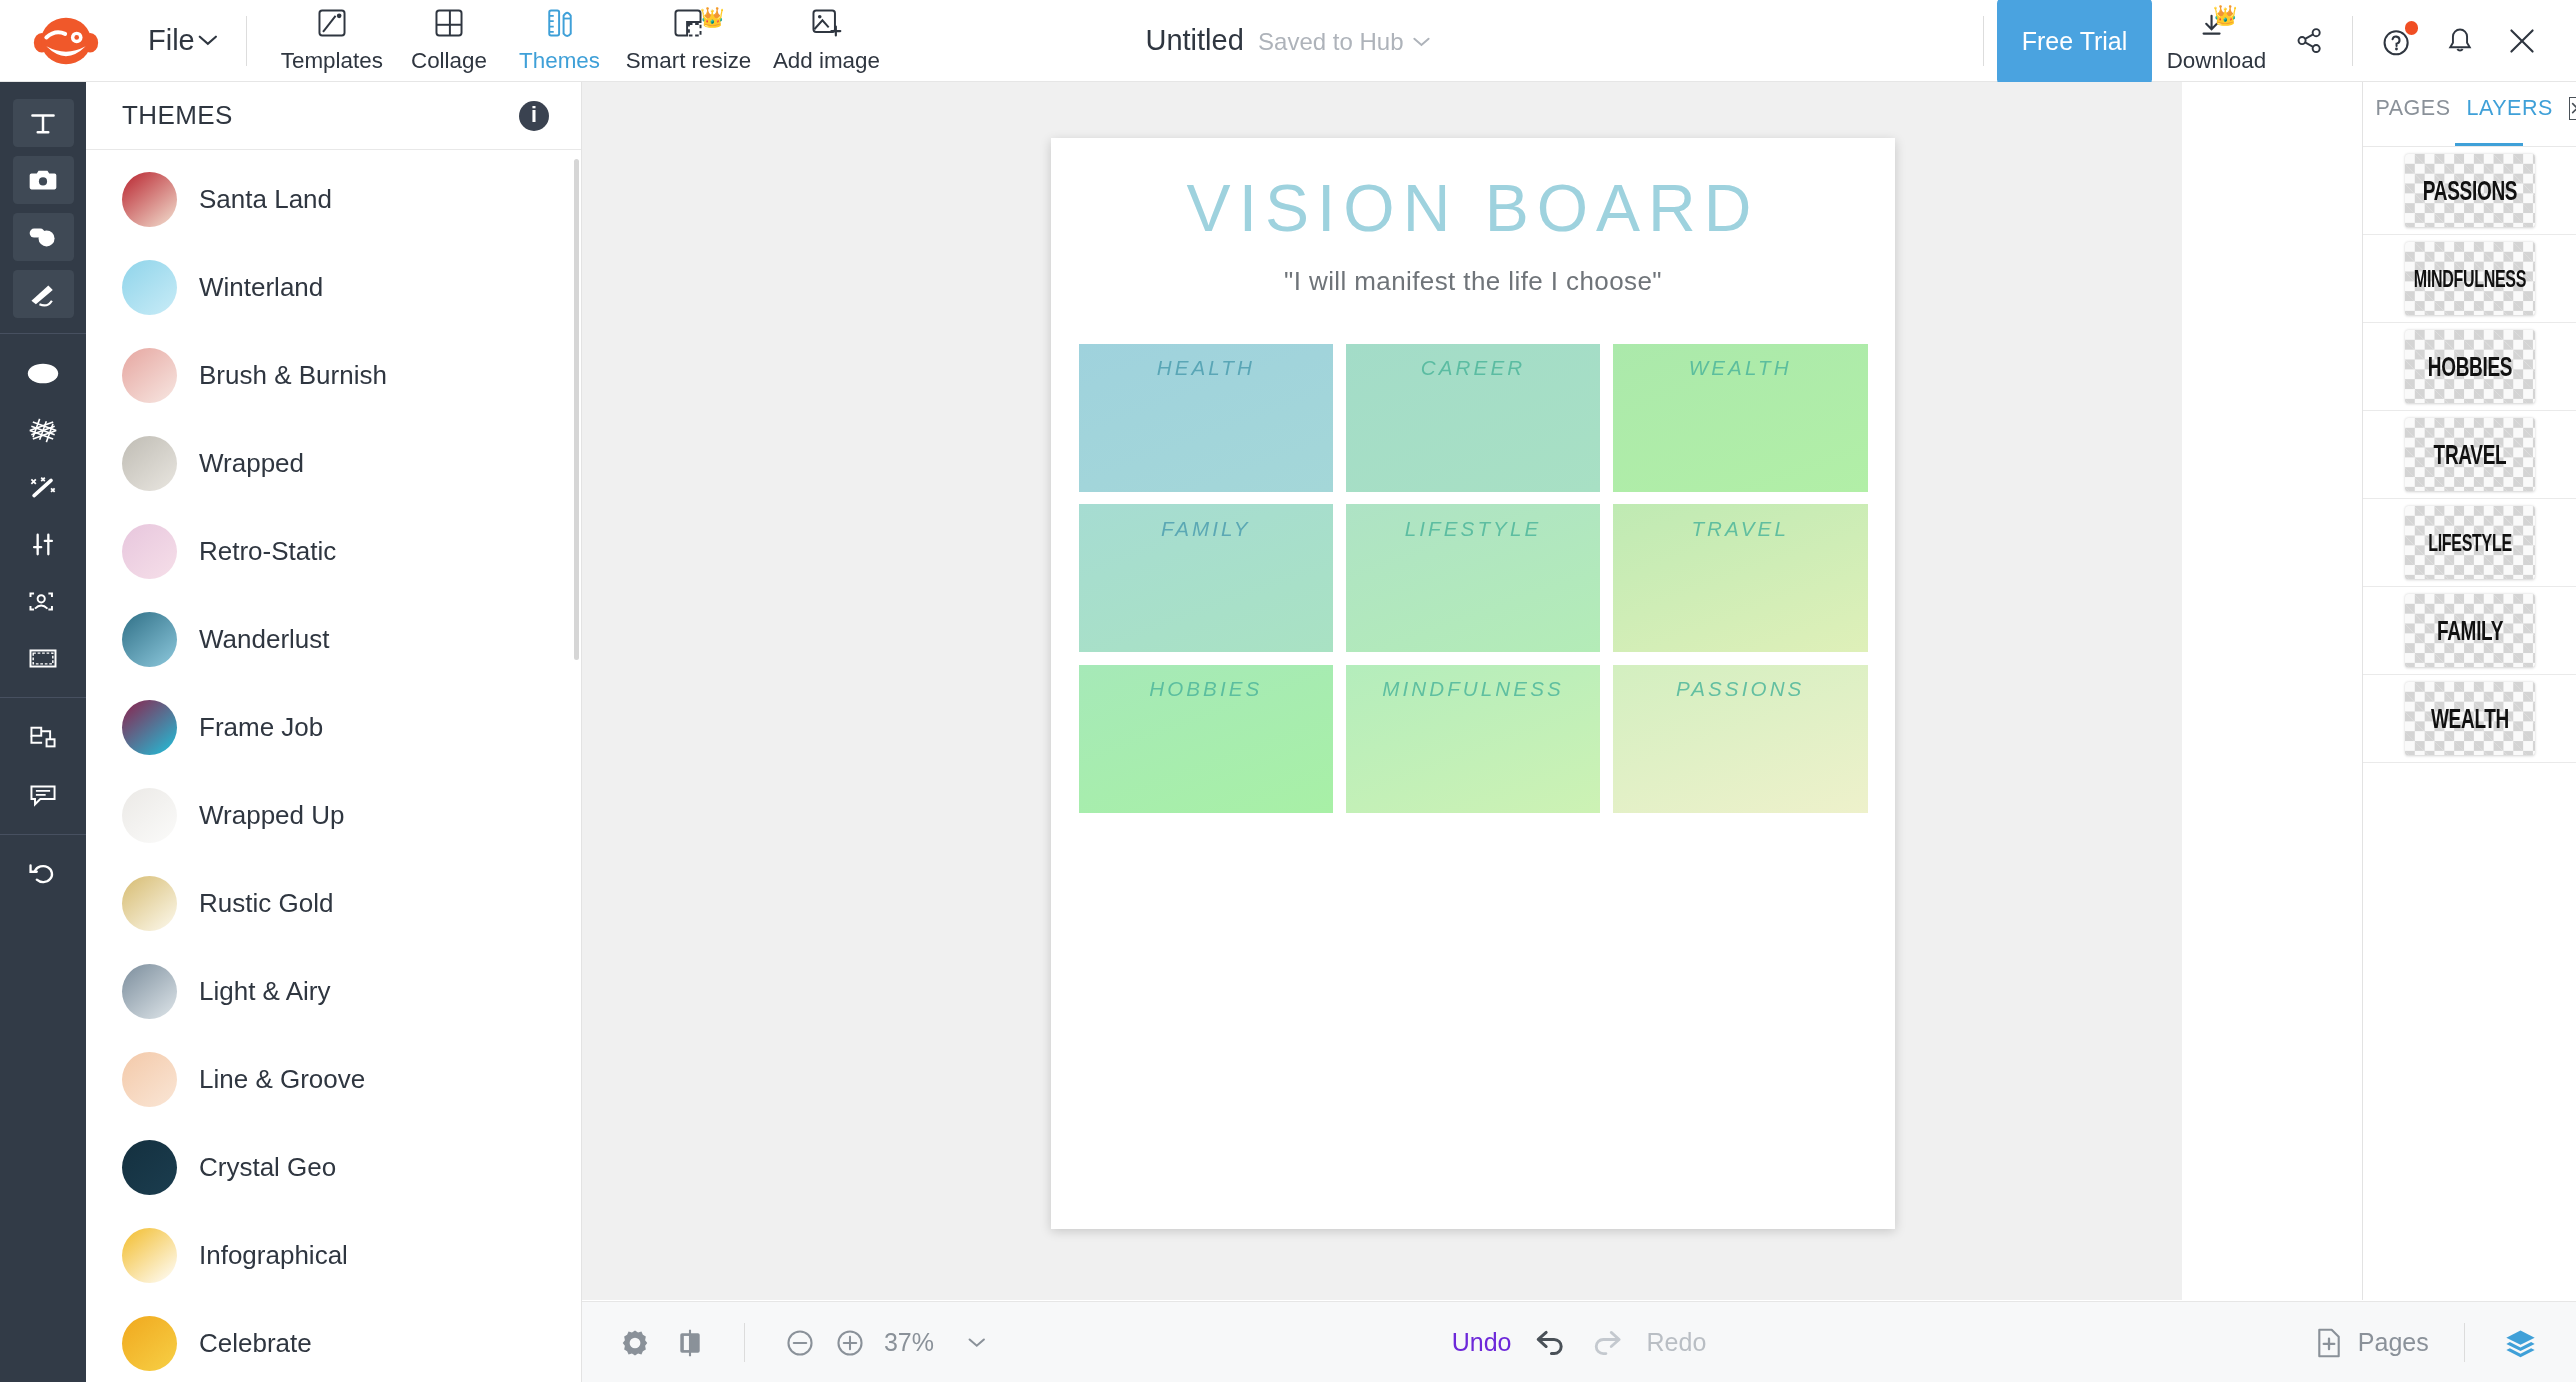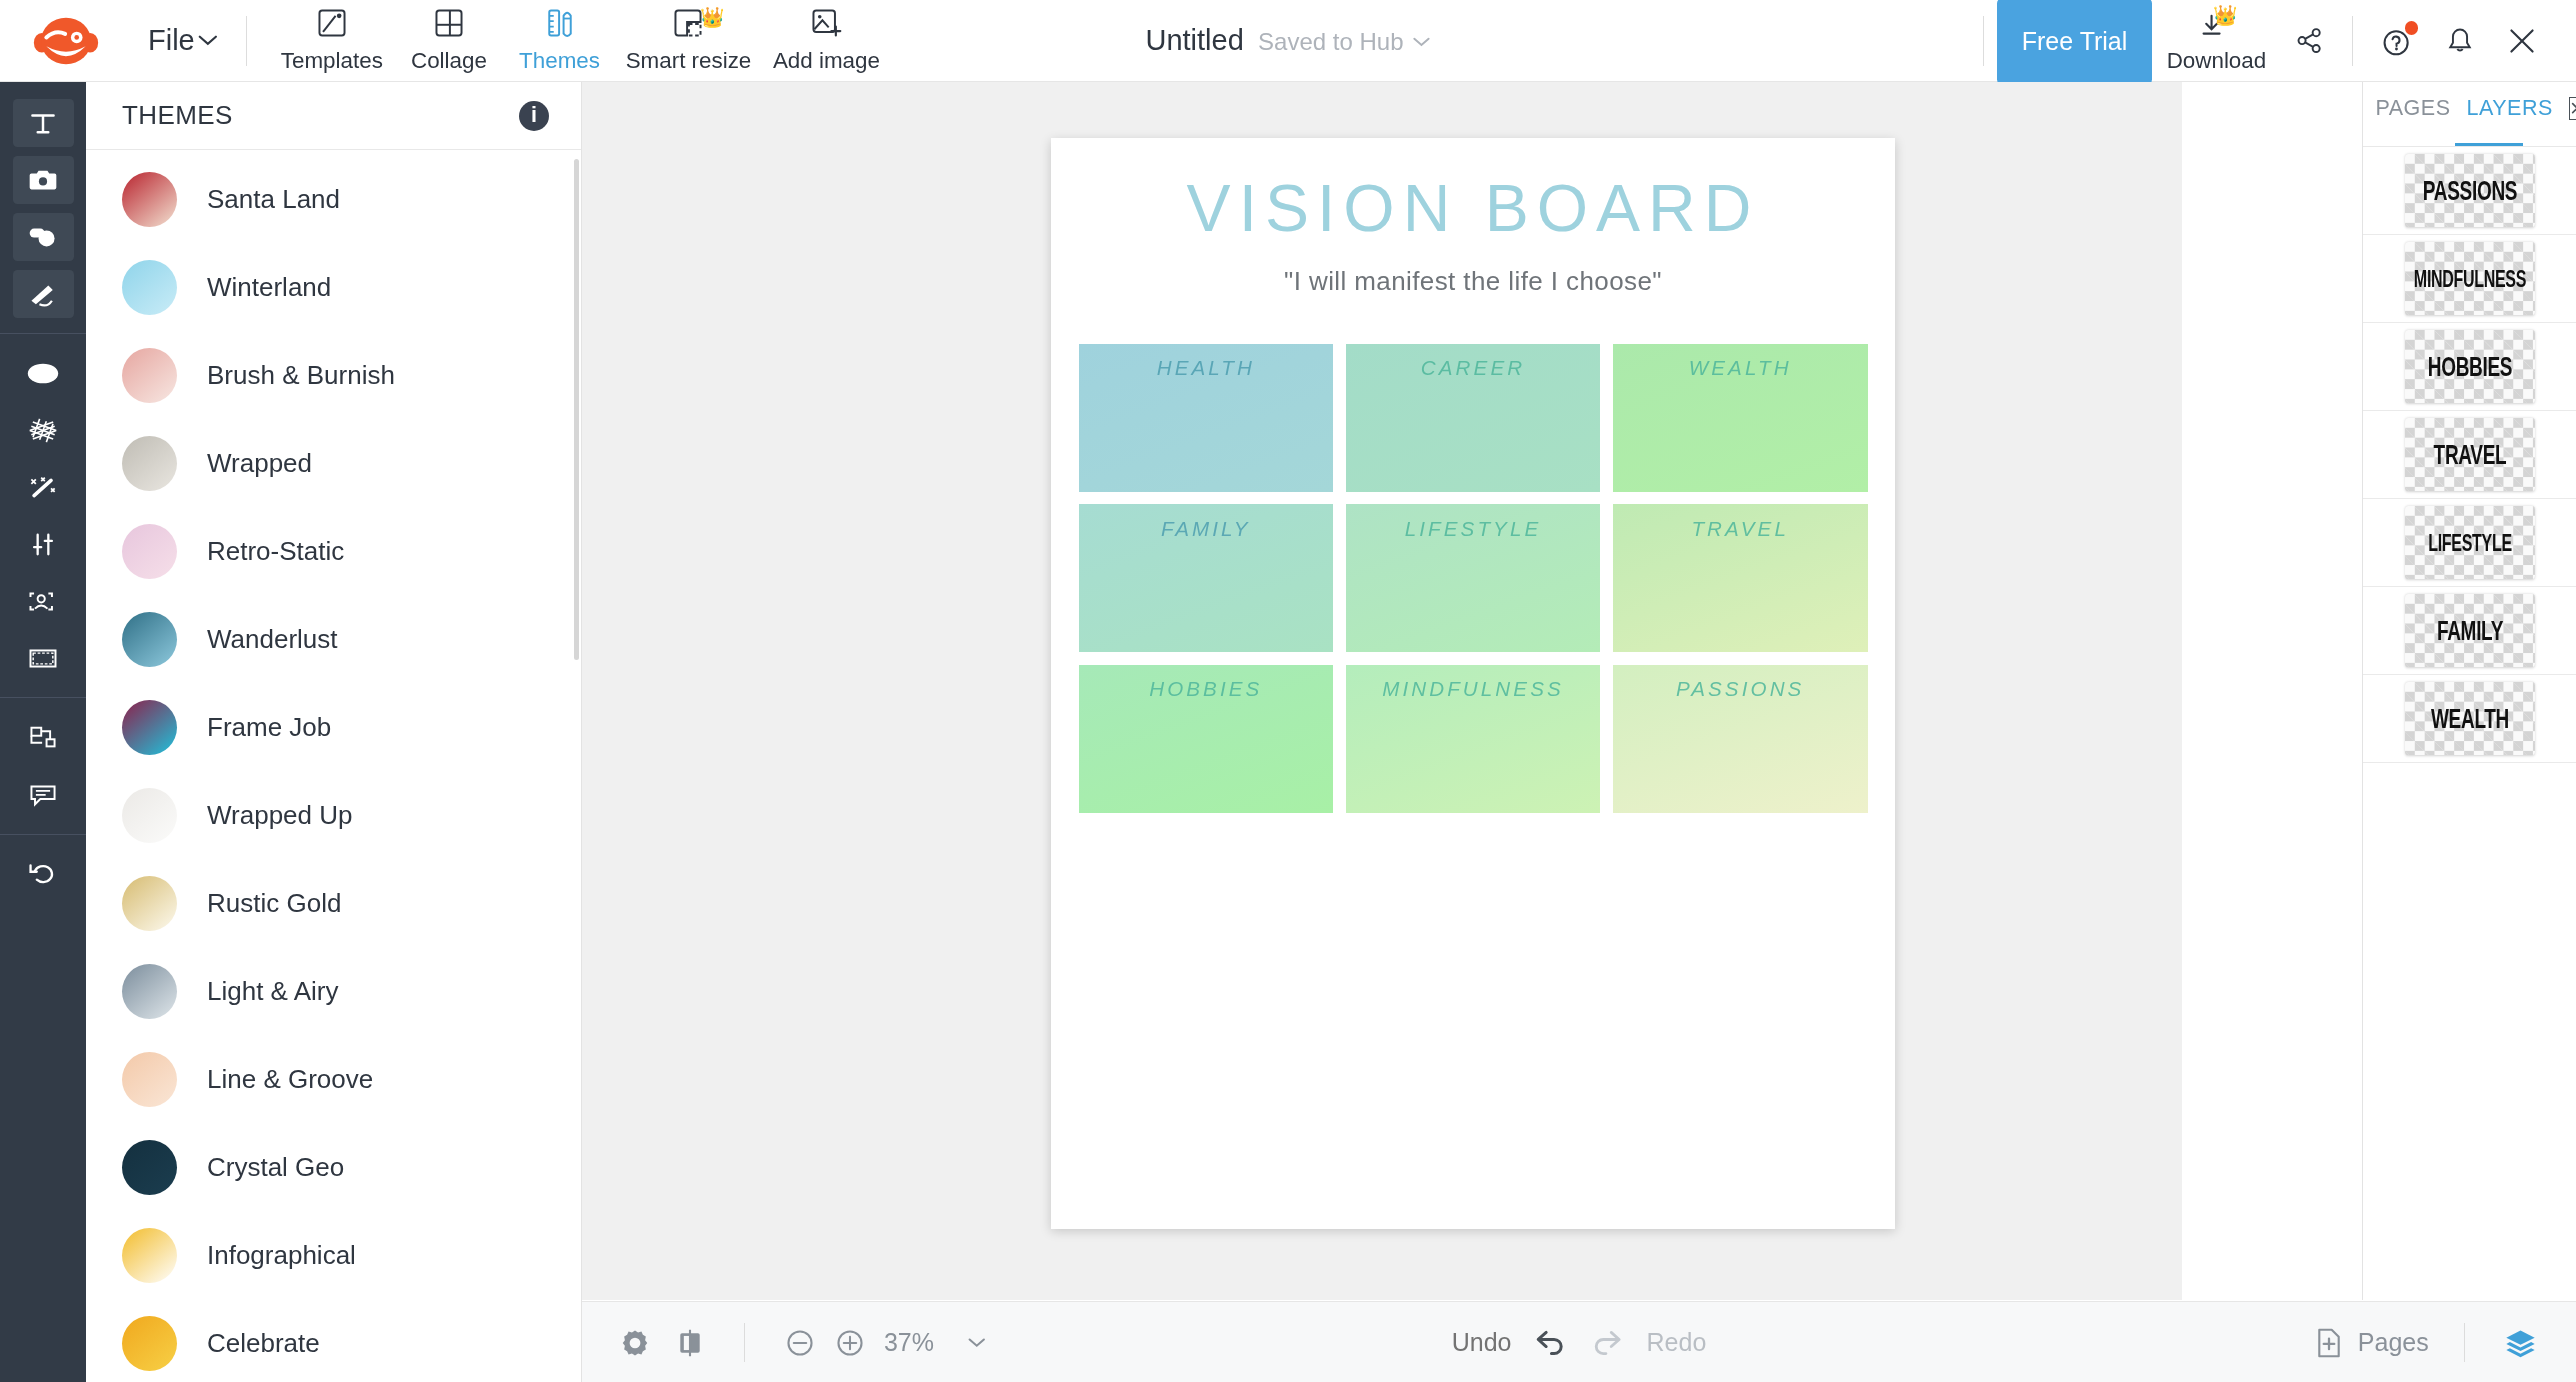--- a/index.html
+++ b/index.html
@@ -76,21 +76,21 @@
   .panel-head {
     height: 68px; display: flex; align-items: center; justify-content: space-between;
     padding: 0 32px 0 36px; border-bottom: 0.9px solid #e8e8e8;
   }
   .panel-head .ttl { font-size: 26px; letter-spacing: 0.4px; color: #2f3640; }
   .info-ic { width: 30px; height: 30px; border-radius: 50%; background: #3a4250; color: #fff;
              font-size: 21.5px; font-weight: bold; display:flex; align-items:center; justify-content:center; cursor:pointer; }
   .theme-list { padding-top: 5.4px; }
   .theme-row { height: 88px; display: flex; align-items: center; padding-left: 36px; cursor: pointer; }
   .swatch { width: 55px; height: 55px; border-radius: 50%; flex: 0 0 55px; overflow: hidden; position: relative; }
-  .theme-name { font-size: 26px; color: #2f3640; margin-left: 30px; }
+  .theme-name { font-size: 26px; color: #2f3640; margin-left: 22px; }
   .panel-scroll { position: absolute; right: 1.8px; top: 77px; width: 5.4px; height: 501px; background: #d6d6d6; border-radius: 2.7px; }
 
   
   .stage {
     position: absolute; left: 582px; top: 82px; width: 1600px; height: 1218px;
     background: #f0f0f0;
   }
   .canvas {
     position: absolute; left: 469px; top: 56px; width: 844px; height: 1091px;
     background: #ffffff; box-shadow: 0 2.7px 10.7px rgba(0,0,0,.18);
@@ -115,21 +115,21 @@
   .bottombar {
     position: absolute; left: 582px; top: 1301px; width: 1994px; height: 82px;
     background: #f7f8f9; border-top: 0.9px solid #e6e6e6; display: flex; align-items: center;
   }
   .bb-left { display: flex; align-items: center; padding-left: 36px; gap: 23px; }
   .bb-icon { cursor: pointer; display: flex; align-items: center; }
   .bb-sep { width: 0.9px; height: 39px; background: #dcdcdc; margin: 0 16px; }
   .zoomgrp { display: flex; align-items: center; gap: 18px; }
   .zoom-val { font-size: 25px; color: #8a9199; min-width: 64px; }
   .undo-grp { position: absolute; left: 50%; transform: translateX(-50%); display: flex; align-items: center; gap: 19.7px; }
-  .undo-lbl { font-size: 25px; color: #737373; cursor: pointer; }
+  .undo-lbl { font-size: 25px; color: #6d28d9; cursor: pointer; }
   .redo-lbl { font-size: 25px; color: #b9bec4; cursor: pointer; }
   .bb-right { position: absolute; right: 36px; display: flex; align-items: center; gap: 0; }
   .pages-btn { display: flex; align-items: center; gap: 14.3px; cursor: pointer; padding: 0 19.7px; }
   .pages-lbl { font-size: 25px; color: #8a9199; }
 
   
   .rightpanel {
     position: absolute; left: 2362px; top: 82px; width: 214px; height: 1218px;
     background: #ffffff; border-left: 0.9px solid #e3e3e3; overflow: hidden;
   }

